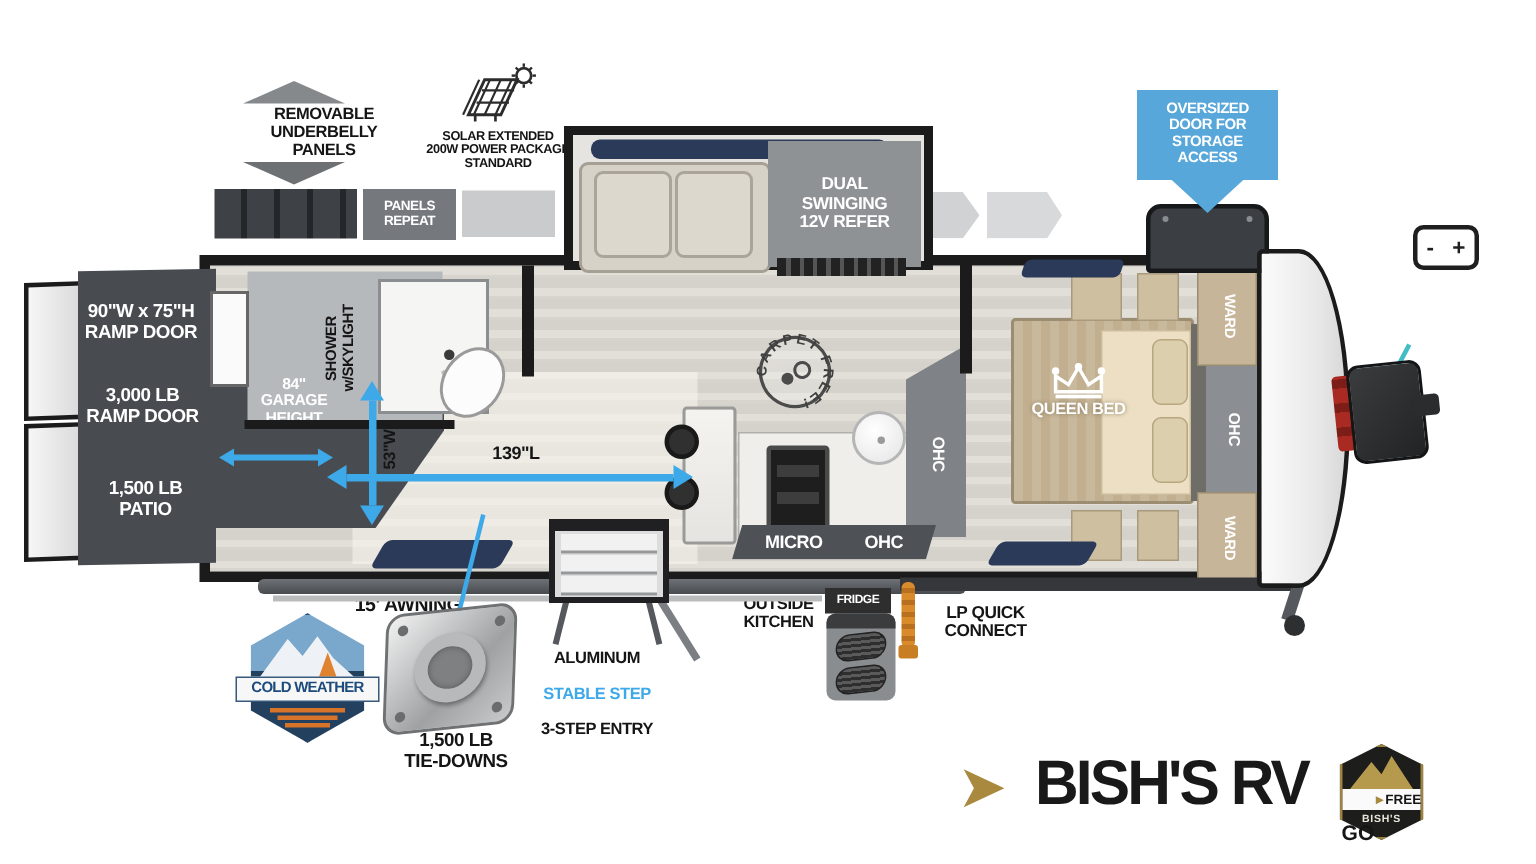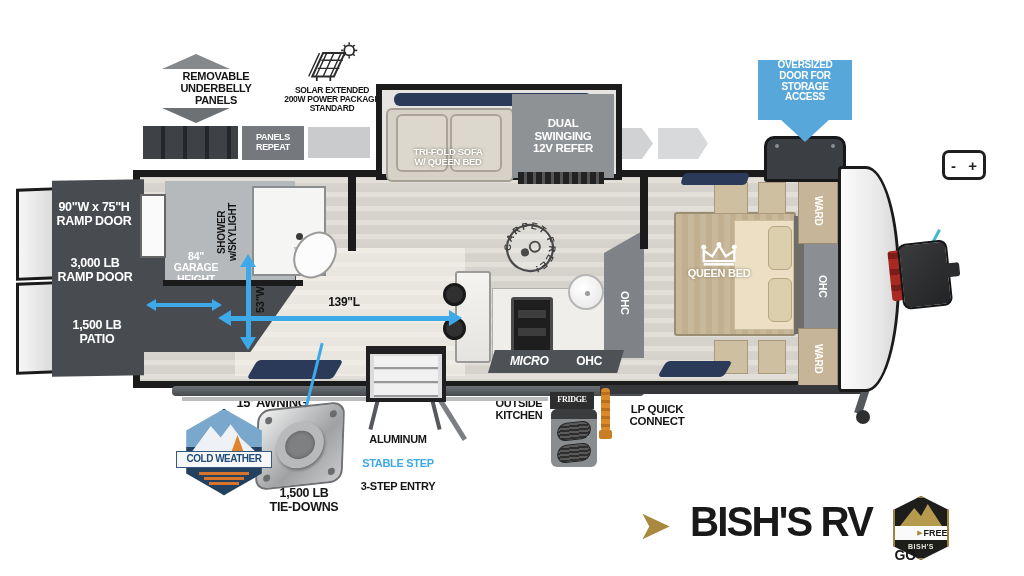--- a/index.html
+++ b/index.html
@@ -45,21 +45,21 @@
   .slide{left:376px;top:84px;width:246px;height:96px;border:6px solid #1b1b1b;box-sizing:border-box;background:#e6e4e0;z-index:4;}
   .sofa{left:386px;top:108px;width:124px;height:70px;background:#d7d2c7;border:2px solid #a59f94;border-radius:6px;z-index:4;}
   .cushion{position:absolute;top:4px;width:52px;height:58px;background:#ddd8cd;border:2px solid #aaa49a;border-radius:6px;box-sizing:border-box;}
   .refer{left:512px;top:94px;width:102px;height:84px;background:#8f9295;z-index:4;display:flex;align-items:center;justify-content:center;}
   .hatch{left:518px;top:172px;width:86px;height:12px;z-index:4;background:repeating-linear-gradient(90deg,#222 0 6px,#555 6px 9px);}
   
   .storage-door{left:764px;top:136px;width:82px;height:46px;background:#3b3e42;border:3px solid #17181a;box-sizing:border-box;border-radius:10px 10px 3px 3px;z-index:4;}
   .storage-door::before,.storage-door::after{content:'';position:absolute;top:5px;width:4px;height:4px;border-radius:50%;background:#8a8d90;}
   .storage-door::before{left:8px;} .storage-door::after{right:8px;}
   .callout-blue{left:758px;top:60px;width:94px;height:60px;background:var(--callout-blue);z-index:6;
-      display:flex;justify-content:center;}
+      display:flex;align-items:center;justify-content:center;}
   .callout-blue-arrow{left:779px;top:118px;width:52px;height:24px;background:var(--callout-blue);
       clip-path:polygon(0 0,100% 0,50% 100%);z-index:6;}
   
   .batt-icon{left:942px;top:150px;width:44px;height:30px;border:3.5px solid #1f1f1f;border-radius:7px;box-sizing:border-box;
       display:flex;align-items:center;justify-content:space-between;padding:0 6px;font-weight:bold;font-size:15px;color:#1f1f1f;z-index:6;}
   .batt-line{left:931px;top:228px;width:3px;height:30px;background:#43bcc6;transform:rotate(28deg);z-index:6;}
   .batt-tray{left:890px;top:242px;width:64px;height:66px;transform:rotate(-6deg);z-index:6;}
   .batt-tray .red{position:absolute;left:0;top:6px;width:12px;height:50px;background:repeating-linear-gradient(0deg,#a82a22 0 10px,#7c1d17 10px 16px);border-radius:3px;}
   .batt-tray .box{position:absolute;left:10px;top:0;width:46px;height:62px;background:linear-gradient(135deg,#3a3c3e,#212325);border-radius:8px;border:2px solid #141516;}
   .batt-tray .handle{position:absolute;left:52px;top:24px;width:18px;height:14px;background:#2a2c2e;border-radius:3px;}
@@ -117,21 +117,21 @@
   .lp-hose{left:601px;top:388px;width:9px;height:44px;border-radius:4px;background:repeating-linear-gradient(0deg,#d98a2b 0 5px,#b86f1e 5px 8px);z-index:4;}
   .lp-nozzle{left:599px;top:430px;width:13px;height:9px;background:#c87f24;border-radius:2px;z-index:4;}
   
   .plate{left:256px;top:406px;width:88px;height:80px;transform:rotate(-6deg) skewX(-8deg);border-radius:12px;
      background:linear-gradient(135deg,#f2f2f2,#9fa1a3 60%,#c8cacc);border:2px solid #6f7173;box-sizing:border-box;z-index:5;}
   .plate .ring{position:absolute;left:18px;top:14px;width:48px;height:46px;border-radius:50%;border:9px solid #b7b9bb;box-sizing:border-box;
      box-shadow:inset 0 0 4px #555, 1px 2px 3px rgba(0,0,0,0.35);background:#7e8082;}
   .plate .hole{position:absolute;width:7px;height:7px;border-radius:50%;background:#6a6c6e;}
   .awning-line{left:312px;top:342px;width:3px;height:72px;background:var(--arrow-blue);transform:rotate(14deg);z-index:5;}
   
-  .cw{left:179px;top:407px;width:90px;height:90px;z-index:5;}
+  .cw{left:160px;top:407px;width:90px;height:90px;z-index:5;}
   .cw .hex{position:absolute;inset:0;clip-path:polygon(50% 2%,92% 26%,92% 74%,50% 98%,8% 74%,8% 26%);
      background:linear-gradient(180deg,#7aa7cc 0 45%,#23405e 45%);box-shadow:inset 0 0 0 3px #274e74;}
   .cw .mtn{position:absolute;left:12px;top:16px;width:66px;height:30px;background:#eef2f6;
      clip-path:polygon(0 100%,30% 10%,45% 48%,60% 4%,76% 52%,100% 100%);}
   .cw .fig{position:absolute;left:52px;top:28px;width:13px;height:18px;background:#e0832f;clip-path:polygon(50% 0,100% 100%,0 100%);}
   .cw .banner{position:absolute;left:-3px;top:44px;width:96px;height:17px;background:#f7f7f7;border:1.5px solid #37597c;box-sizing:border-box;
      display:flex;align-items:center;justify-content:center;}
   .cw .line{position:absolute;height:3px;background:#d8732a;left:50%;transform:translateX(-50%);}
   
   .gold-arrow{left:638px;top:502px;font-size:40px;color:var(--gold);z-index:7;font-family:"DejaVu Sans",sans-serif;}
@@ -184,22 +184,20 @@
 
   <div class="abs trailer"></div>
   <div class="abs floor-light"></div>
 
   <div class="abs slide"></div>
   <div class="abs window" style="left:394px;top:93px;width:198px;height:13px;border-radius:6px;z-index:4;"></div>
   <div class="abs sofa">
     <div class="cushion" style="left:8px;"></div>
     <div class="cushion" style="left:62px;"></div>
   </div>
-  <div class="lbl wlbl" style="left:386px;top:147px;width:124px;font-size:9.5px;z-index:4;text-shadow:0 0 3px #6b675e;">TRI-FOLD SOFA
-W/ QUEEN BED</div>
   <div class="abs refer">
     <span class="lbl wlbl" style="position:static;font-size:11.5px;">DUAL
 SWINGING
 12V REFER</span>
   </div>
   <div class="abs hatch"></div>
 
   <div class="abs storage-door"></div>
   <div class="abs callout-blue">
     <span class="lbl wlbl" style="position:static;font-size:10px;">OVERSIZED
@@ -267,21 +265,21 @@
   <div class="abs counter"></div>
   <div class="abs island"></div>
   <div class="abs stool" style="left:443px;top:283px;"></div>
   <div class="abs stool" style="left:443px;top:317px;"></div>
   <div class="abs stove"></div>
   <div class="abs sink"></div>
   <div class="abs ohc-strip">
     <span class="lbl wlbl vtext" style="position:static;font-size:11px;">OHC</span>
   </div>
   <div class="abs micro-band">
-    <span class="lbl wlbl" style="position:static;font-size:12px;font-style:italic;">MICRO</span>
+    <span class="lbl wlbl" style="position:static;font-size:12px;">MICRO</span>
     <span class="lbl wlbl" style="position:static;font-size:12px;">OHC</span>
   </div>
   <svg class="abs stamp" viewBox="0 0 52 52" width="52" height="52">
     <circle cx="26" cy="26" r="23" fill="rgba(255,255,255,0.2)" stroke="#4b4b4b" stroke-width="2.2"></circle>
     <path id="cfc" d="M 7,26 A 19,19 0 1 1 45,26 A 19,19 0 1 1 7,26" fill="none"></path>
     <text font-size="9.5" font-weight="bold" fill="#3f3f3f" letter-spacing="1.5"><textPath href="#cfc" startOffset="2">CARPET FREE!</textPath></text>
     <circle cx="20" cy="29" r="4" fill="#4b4b4b"></circle>
     <circle cx="31" cy="26" r="5" fill="none" stroke="#4b4b4b" stroke-width="2"></circle>
   </svg>
 
@@ -331,21 +329,21 @@
   <div class="abs support"></div>
   <div class="lbl" style="left:344px;top:422px;width:108px;font-size:11px;">
     <span style="display:block;">ALUMINUM</span>
     <span style="display:block;color:var(--arrow-blue);">STABLE STEP</span>
     <span style="display:block;">3-STEP ENTRY</span>
   </div>
 
   <div class="lbl" style="left:484px;top:398px;width:70px;font-size:11px;">OUTSIDE
 KITCHEN</div>
   <div class="abs fridge-box">
-    <span class="lbl wlbl" style="position:static;font-size:8px;font-family:Liberation Serif, serif;">FRIDGE</span>
+    <span class="lbl wlbl" style="position:static;font-size:8px;">FRIDGE</span>
   </div>
   <div class="abs griddle">
     <div class="top"></div>
     <div class="plate" style="top:13px;"></div>
     <div class="plate" style="top:35px;"></div>
     <span class="lbl" style="left:0;top:22px;width:46px;font-size:7px;color:#d6d6d6;z-index:2;">GRIDDLE</span>
   </div>
   <div class="abs lp-hose"></div>
   <div class="abs lp-nozzle"></div>
   <div class="lbl" style="left:616px;top:403px;width:82px;font-size:11.5px;">LP QUICK

